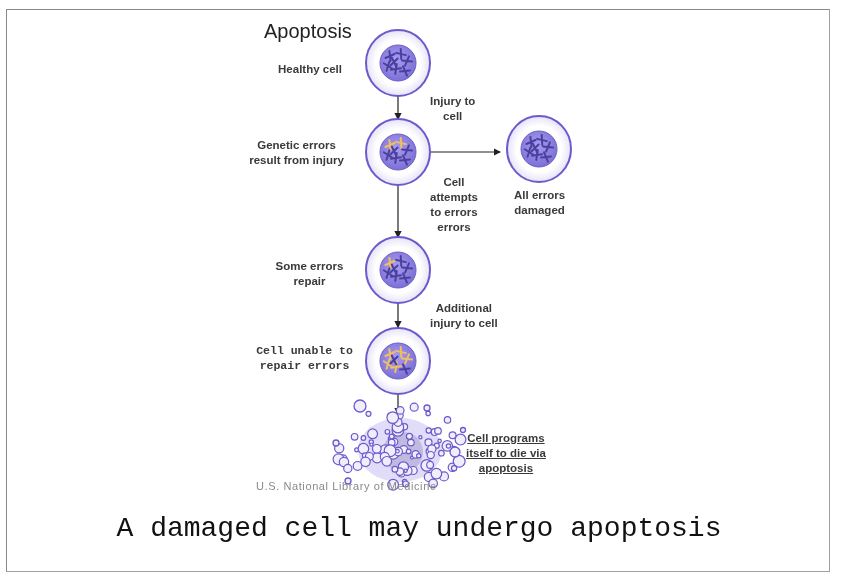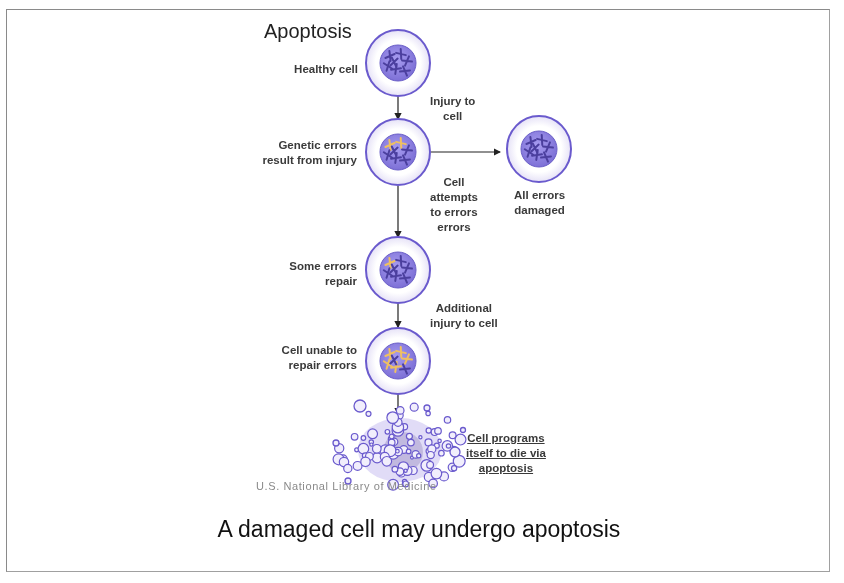--- a/index.html
+++ b/index.html
@@ -4,25 +4,25 @@
 <style>
   html, body { margin: 0; padding: 0; background: #ffffff; }
   body { width: 844px; height: 583px; position: relative; overflow: hidden;
          font-family: "Liberation Sans", sans-serif; }
   .frame { position: absolute; left: 6px; top: 9px; width: 824px; height: 563px;
            border: 1px solid #8a8a8a; border-right-color: #a0a0a0; border-bottom-color: #a0a0a0;
            box-sizing: border-box; background: #fff; }
   svg.diagram { position: absolute; left: 0; top: 0; }
   .title { position: absolute; left: 264px; top: 20px; font-size: 20px; color: #222; }
   .lbl { position: absolute; font-size: 11.5px; font-weight: bold; color: #3a3a3a; line-height: 15px; text-align: center; }
-  .lbl.r { text-align: right; }
+  .lbl.r { text-align: center; }
   .credit { position: absolute; left: 256px; top: 480px; font-size: 11px; color: #8a8a8a;
             letter-spacing: 0.6px; }
   .caption { position: absolute; left: 0; width: 838px; top: 516px; text-align: center;
-             font-size: 23px; color: #111; line-height: 26px; }
+             font-size: 28px; color: #111; line-height: 26px; font-family: Liberation Mono, monospace; }
 </style>
 </head>
 <body>
 
 <div class="frame"></div>
 
 <svg class="diagram" width="844" height="583" viewBox="0 0 844 583">
   <defs>
     <radialGradient id="cytoGrad" cx="50%" cy="50%" r="50%">
       <stop offset="70%" stop-color="#ffffff"></stop>
@@ -296,21 +296,21 @@
   <div>damaged</div>
 </div>
 <div class="lbl r" style="left:262px; top:259px; width:95px;">
   <div>Some errors</div>
   <div>repair</div>
 </div>
 <div class="lbl" style="left:430px; top:301px;">
   <div>Additional</div>
   <div>injury to cell</div>
 </div>
-<div class="lbl r" style="left:252px; top:343px; width:105px;">
+<div class="lbl r" style="left:252px; top:343px; width:105px;font-family:Liberation Mono, monospace;">
   <div>Cell unable to</div>
   <div>repair errors</div>
 </div>
 <div class="lbl" style="left:466px; top:431px;text-decoration:underline;">
   <div>Cell programs</div>
   <div>itself to die via</div>
   <div>apoptosis</div>
 </div>
 
 <div class="credit">U.S. National Library of Medicine</div>

